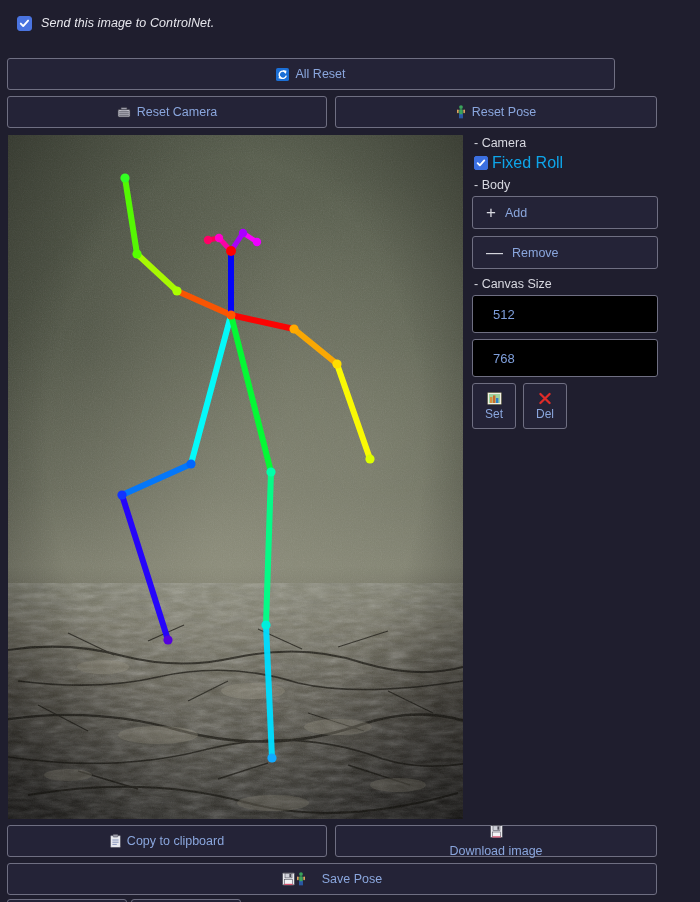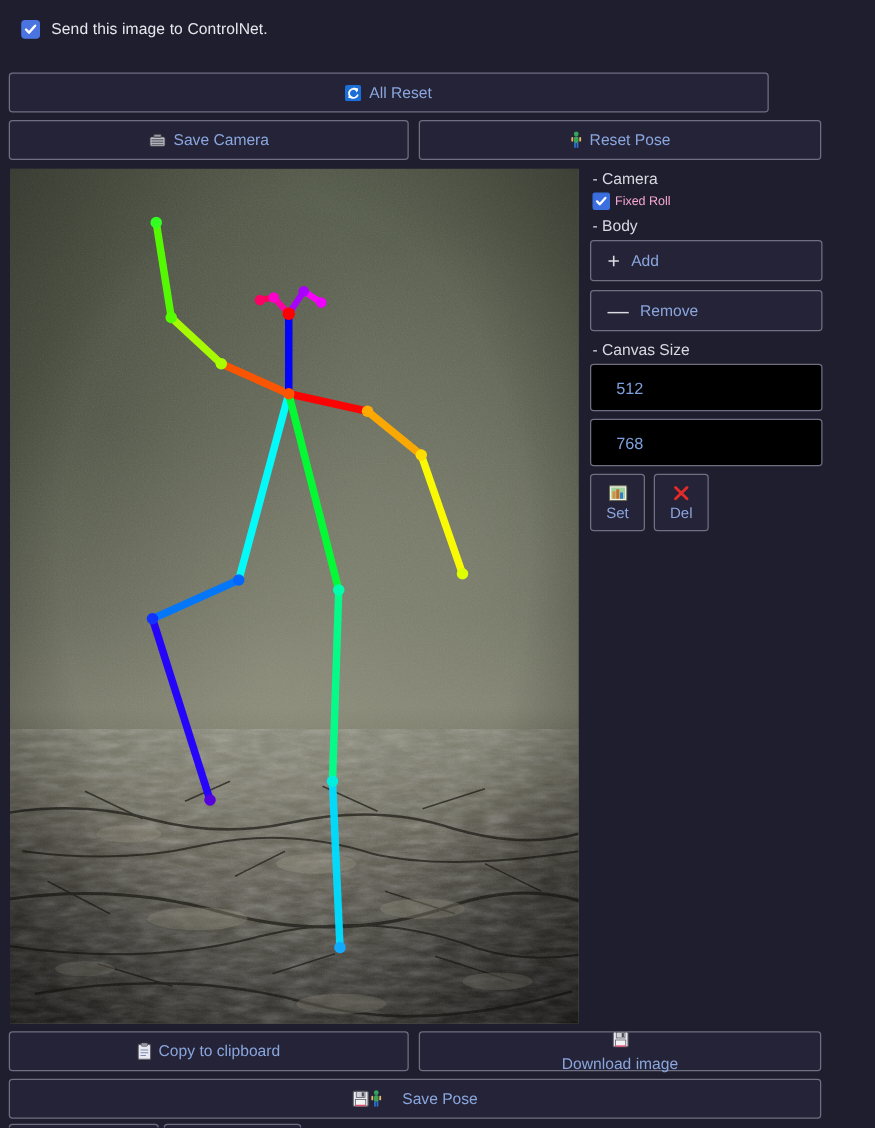--- a/index.html
+++ b/index.html
@@ -11,20 +11,21 @@
     overflow: hidden;
   }
   body { position: relative; }
 
   
   .cn-row {
     position: absolute; left: 0; top: 0;
     width: 700px; height: 46px;
     display: flex; align-items: center;
     padding-left: 17px;
+    font-style: italic;
   }
   .cbox {
     width: 15px; height: 15px; border-radius: 3px;
     background: #4a74e0; border: 1px solid #4a74e0;
     display: flex; align-items: center; justify-content: center;
     flex: 0 0 auto; margin-right: 9px; cursor: pointer;
   }
   .cbox svg { display: block; }
   .cn-label {
     color: #e6e6ec; font-size: 12.5px; letter-spacing: .1px;
@@ -75,21 +76,21 @@
   }
   .fixedroll-row {
     display: flex; align-items: center; margin: 0 0 5px 2px;
   }
   .cbox-sm {
     width: 14px; height: 14px; border-radius: 2px;
     background: #3b6fe0; border: 1px solid #3b6fe0;
     display: flex; align-items: center; justify-content: center;
     flex: 0 0 auto; margin-right: 4px; cursor: pointer;
   }
-  .fixedroll-row span { color: #f9a8d4; font-size: 10px; }
+  .fixedroll-row span { color: #0ea5e9; font-size: 16px; }
 
   .panel-btn {
     width: 186px; height: 33px; margin-bottom: 7px;
     justify-content: flex-start; padding-left: 13px; gap: 9px;
   }
   .num-field {
     width: 186px; height: 38px; margin-bottom: 6px;
     background: #000000; border: 1px solid #6f6f82; border-radius: 3px;
     color: #7f9fdc; font-size: 13px;
     display: flex; align-items: center; padding-left: 20px;
@@ -131,21 +132,21 @@
 <div class="btn reset-cam">
   <span class="ico">
     <svg width="14" height="13" viewBox="0 0 14 13">
       <rect x="1" y="3.5" width="12" height="7.5" rx="1.2" fill="#bdbdc6" stroke="#3a3a45" stroke-width=".7"></rect>
       <rect x="4" y="1.4" width="6" height="2.3" rx=".6" fill="#9c9ca8" stroke="#3a3a45" stroke-width=".7"></rect>
       <rect x="2.2" y="5.2" width="9.6" height="1.2" fill="#6d6d78"></rect>
       <rect x="2.2" y="7.2" width="9.6" height="1.2" fill="#6d6d78"></rect>
       <rect x="2.2" y="9.1" width="9.6" height="1" fill="#6d6d78"></rect>
     </svg>
   </span>
-  <span>Save Camera</span>
+  <span>Reset Camera</span>
 </div>
 
 <div class="btn reset-pose">
   <span class="ico">
     <svg width="10" height="14" viewBox="0 0 10 14">
       <circle cx="5" cy="2.1" r="1.9" fill="#3aa35b"></circle>
       <rect x="3.2" y="4.2" width="3.6" height="5.2" rx="1.2" fill="#3aa35b"></rect>
       <rect x="1.1" y="4.6" width="1.5" height="3.6" rx=".7" fill="#f0b463"></rect>
       <rect x="7.4" y="4.6" width="1.5" height="3.6" rx=".7" fill="#f0b463"></rect>
       <rect x="3.3" y="9" width="1.4" height="4.4" rx=".6" fill="#2d6fd0"></rect>

